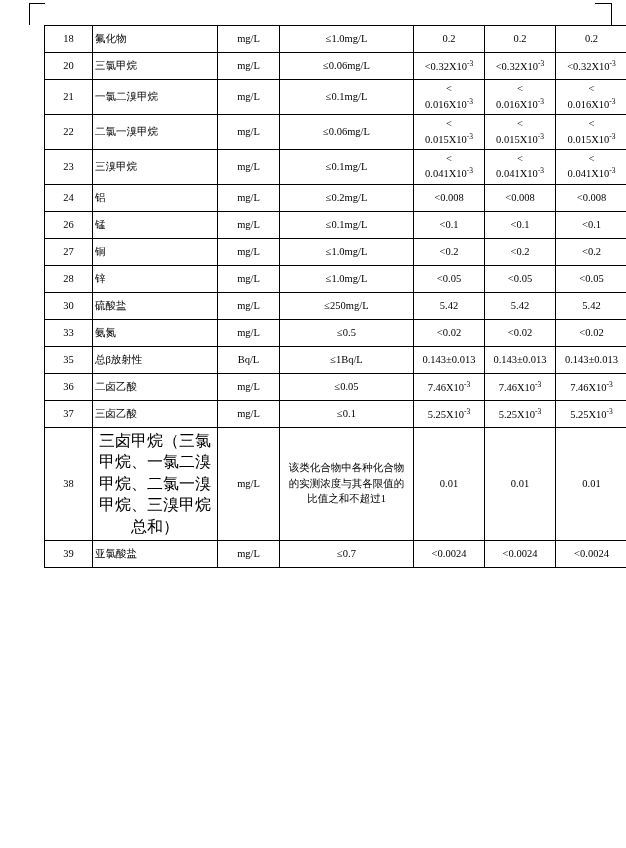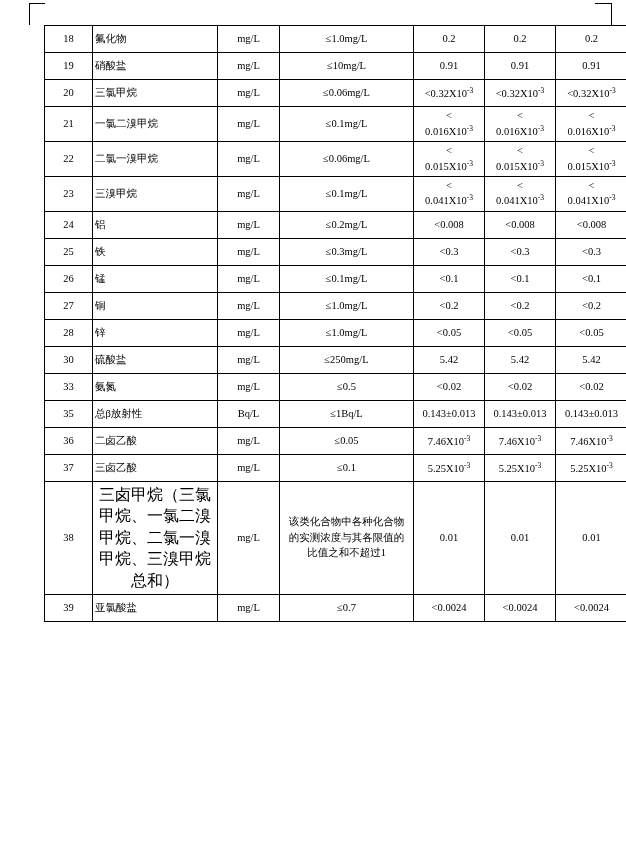--- a/index.html
+++ b/index.html
@@ -129,29 +129,20 @@
         <tr>
           <td class="no"><span class="nowrapline">18</span></td>
           <td class="item">氟化物</td>
           <td class="unit"><span class="nowrapline">mg/L</span></td>
           <td class="std">≤1.0mg/L</td>
           <td class="val"><span class="nowrapline">0.2</span></td>
           <td class="val"><span class="nowrapline">0.2</span></td>
           <td class="val"><span class="nowrapline">0.2</span></td>
         </tr>
         <tr>
-          <td class="no"><span class="nowrapline">19</span></td>
-          <td class="item">硝酸盐</td>
-          <td class="unit"><span class="nowrapline">mg/L</span></td>
-          <td class="std">≤10mg/L</td>
-          <td class="val"><span class="nowrapline">0.91</span></td>
-          <td class="val"><span class="nowrapline">0.91</span></td>
-          <td class="val"><span class="nowrapline">0.91</span></td>
-        </tr>
-        <tr>
           <td class="no"><span class="nowrapline">20</span></td>
           <td class="item">三氯甲烷</td>
           <td class="unit"><span class="nowrapline">mg/L</span></td>
           <td class="std">≤0.06mg/L</td>
           <td class="val"><span class="nowrapline">&lt;0.32X10<span class="sup">-3</span></span></td>
           <td class="val"><span class="nowrapline">&lt;0.32X10<span class="sup">-3</span></span></td>
           <td class="val"><span class="nowrapline">&lt;0.32X10<span class="sup">-3</span></span></td>
         </tr>
         <tr class="two">
           <td class="no"><span class="nowrapline">21</span></td>
@@ -181,29 +172,20 @@
           <td class="val"><span class="nowrapline">&lt;</span><br><span class="nowrapline">0.041X10<span class="sup">-3</span></span></td>
         </tr>
         <tr>
           <td class="no"><span class="nowrapline">24</span></td>
           <td class="item">铝</td>
           <td class="unit"><span class="nowrapline">mg/L</span></td>
           <td class="std">≤0.2mg/L</td>
           <td class="val"><span class="nowrapline">&lt;0.008</span></td>
           <td class="val"><span class="nowrapline">&lt;0.008</span></td>
           <td class="val"><span class="nowrapline">&lt;0.008</span></td>
-        </tr>
-        <tr>
-          <td class="no"><span class="nowrapline">25</span></td>
-          <td class="item">铁</td>
-          <td class="unit"><span class="nowrapline">mg/L</span></td>
-          <td class="std">≤0.3mg/L</td>
-          <td class="val"><span class="nowrapline">&lt;0.3</span></td>
-          <td class="val"><span class="nowrapline">&lt;0.3</span></td>
-          <td class="val"><span class="nowrapline">&lt;0.3</span></td>
         </tr>
         <tr>
           <td class="no"><span class="nowrapline">26</span></td>
           <td class="item">锰</td>
           <td class="unit"><span class="nowrapline">mg/L</span></td>
           <td class="std">≤0.1mg/L</td>
           <td class="val"><span class="nowrapline">&lt;0.1</span></td>
           <td class="val"><span class="nowrapline">&lt;0.1</span></td>
           <td class="val"><span class="nowrapline">&lt;0.1</span></td>
         </tr>

